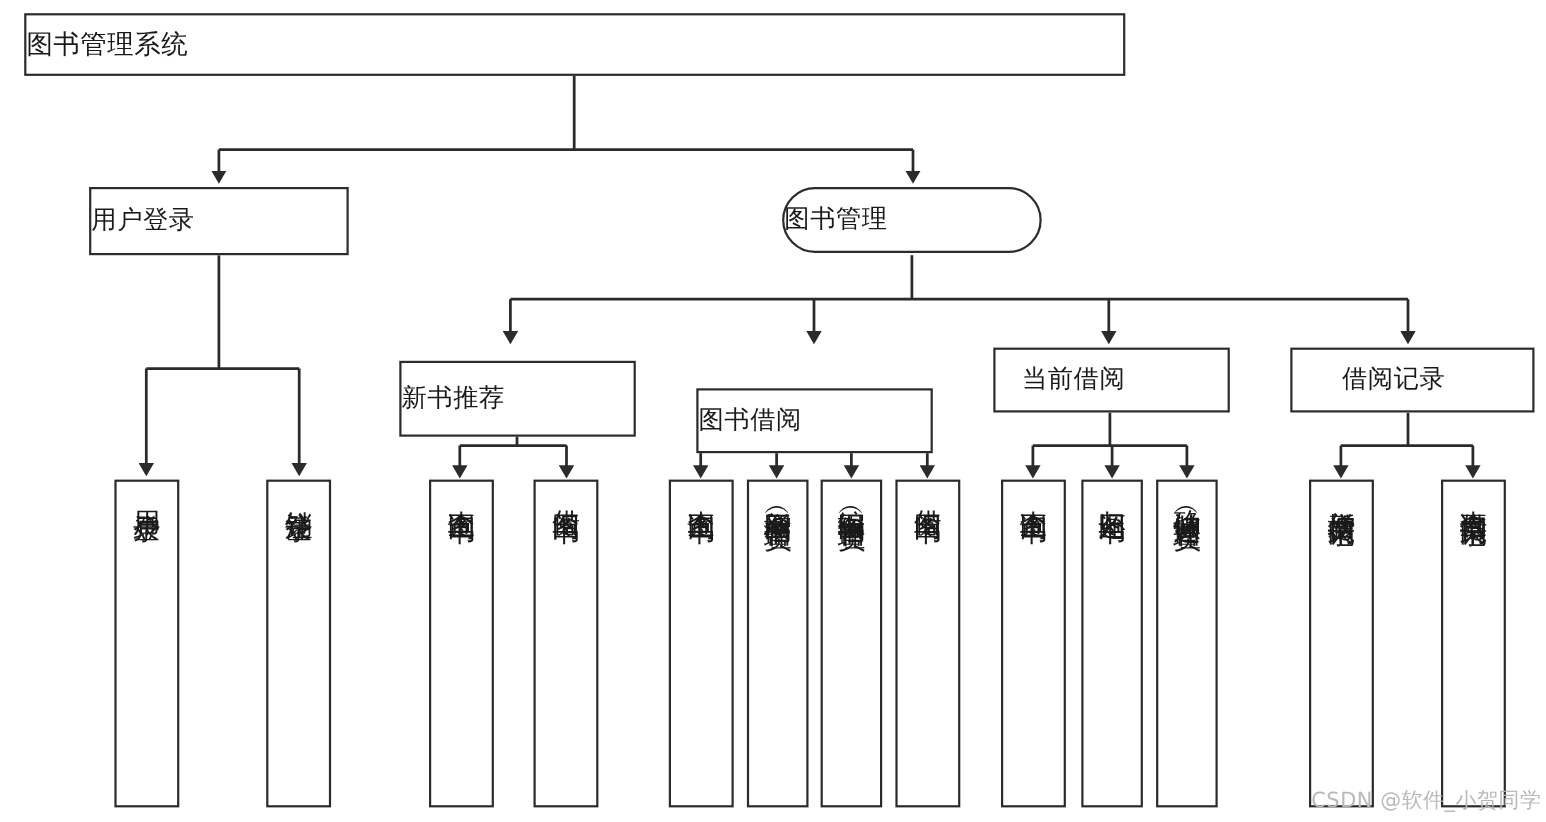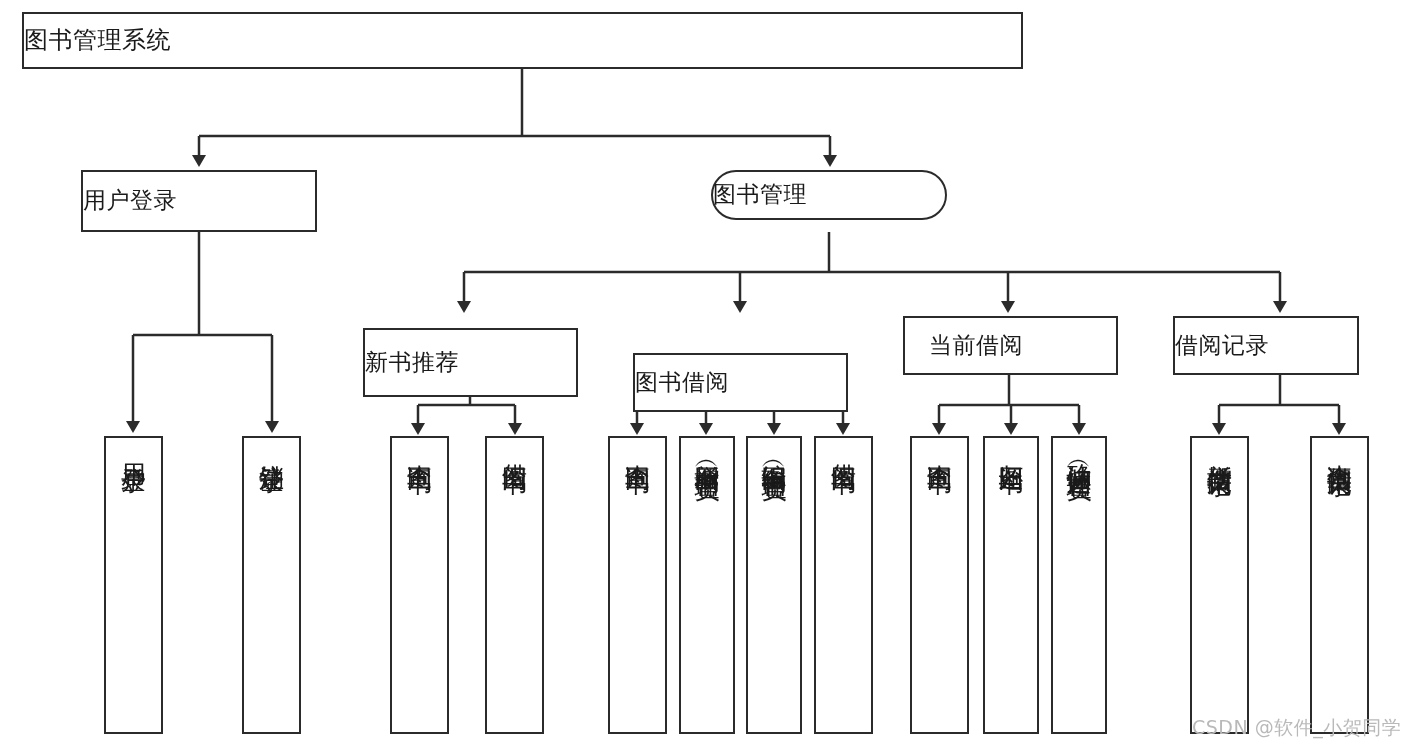--- a/index.html
+++ b/index.html
@@ -123,34 +123,34 @@
     </g>
   </svg>
 
   <div class="node horiz root" style="left:22px; top:12px; width:1001px; height:57px;">
     <span>图书管理系统</span>
   </div>
 
   <div class="node horiz" style="left:81px; top:170px; width:236px; height:62px;">
     <span>用户登录</span>
   </div>
-  <div class="node horiz" style="left:711px; top:170px; width:236px; height:50px;border-radius:31px;">
+  <div class="node horiz" style="left:711px; top:170px; width:236px; height:60px;border-radius:31px;">
     <span>图书管理</span>
   </div>
 
   <div class="node horiz" style="left:363px; top:328px; width:215px; height:69px;">
     <span>新书推荐</span>
   </div>
   <div class="node horiz" style="left:633px; top:316px; width:215px; height:59px;margin-top:37px;">
     <span>图书借阅</span>
   </div>
   <div class="node horiz" style="left:903px; top:316px; width:215px; height:59px;padding-left:24px;">
     <span>当前借阅</span>
   </div>
-  <div class="node horiz" style="left:1173px; top:316px; width:186px; height:59px;">
+  <div class="node horiz" style="left:1173px; top:316px; width:222px; height:59px;padding-left:45px;">
     <span>借阅记录</span>
   </div>
 
   <div class="node vert" style="left:104px; top:436px; width:59px; height:298px;">
     <span class="vtext">用户登录</span>
   </div>
   <div class="node vert" style="left:242px; top:436px; width:59px; height:298px;">
     <span class="vtext">注销登录</span>
   </div>
   <div class="node vert" style="left:390px; top:436px; width:59px; height:298px;">

